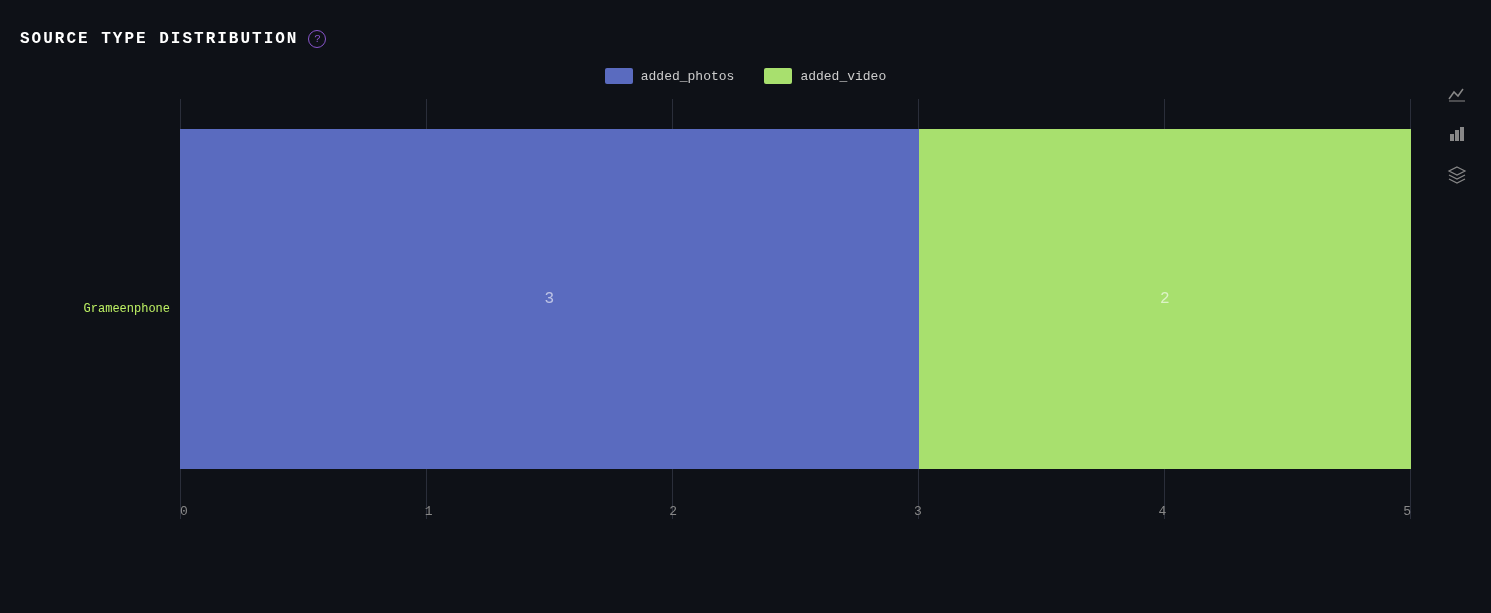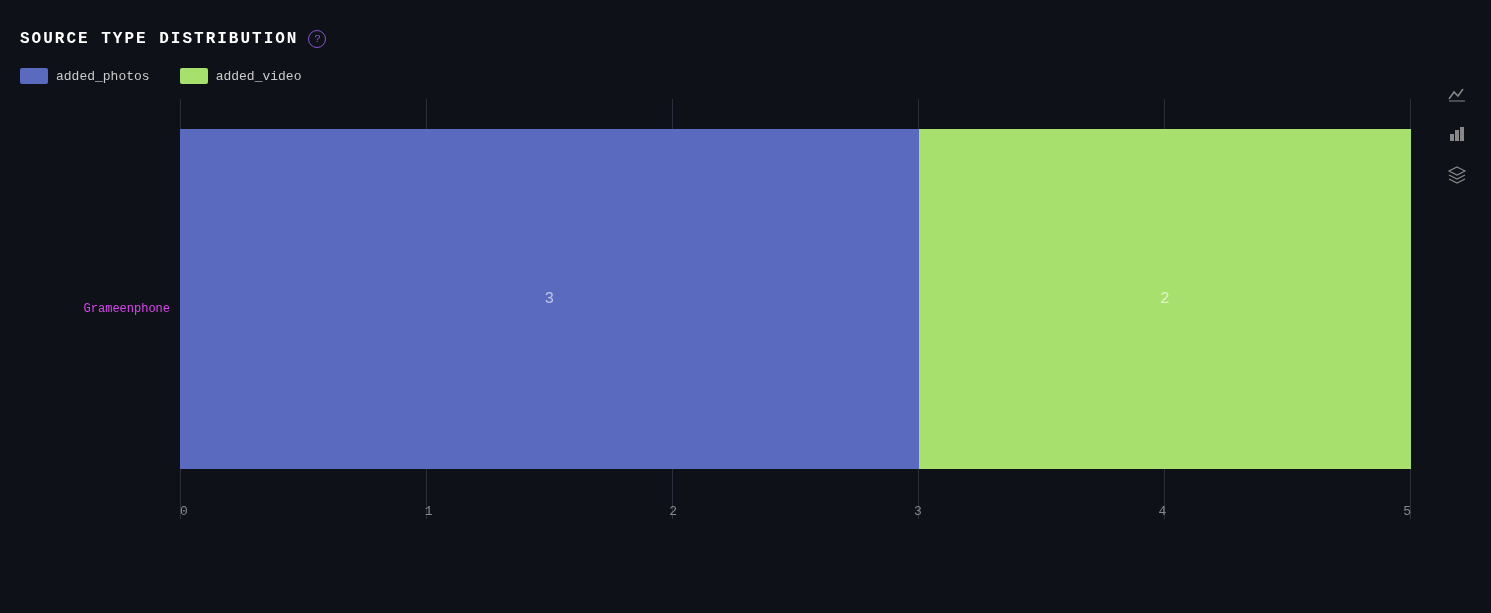--- a/index.html
+++ b/index.html
@@ -38,20 +38,21 @@
       border: 1px solid #8855cc;
       color: #8855cc;
       display: flex;
       align-items: center;
       justify-content: center;
       font-size: 11px;
       cursor: pointer;
     }
     .legend {
       display: flex;
+      justify-content: center;
       align-items: center;
       gap: 30px;
       margin-bottom: 15px;
     }
     .legend-item {
       display: flex;
       align-items: center;
       gap: 8px;
     }
     .legend-color {
@@ -71,21 +72,21 @@
       margin-left: 30px;
       margin-right: 60px;
     }
     .y-axis {
       width: 130px;
       display: flex;
       align-items: center;
       justify-content: flex-end;
       padding-right: 10px;
       font-size: 12px;
-      color: #d946ef;
+      color: #bef264;
     }
     .chart-body {
       flex: 1;
       position: relative;
       display: flex;
       flex-direction: column;
     }
     .grid-lines {
       position: absolute;
       top: 0;

